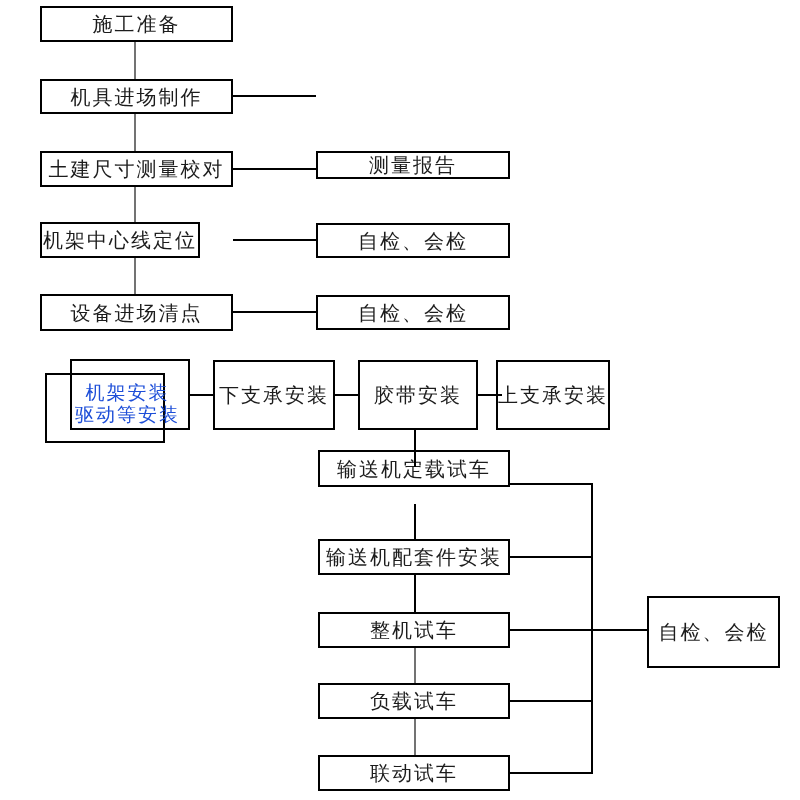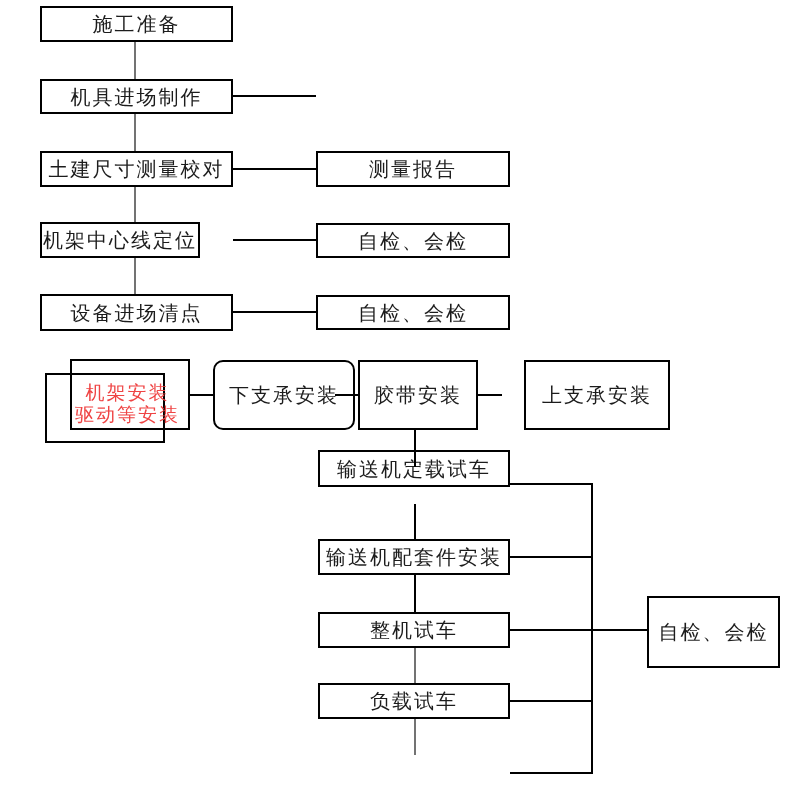--- a/index.html
+++ b/index.html
@@ -16,21 +16,21 @@
     text-align:center; line-height:1.2;
     white-space:nowrap;
   }
   .frame-rect {
     position:absolute; box-sizing:border-box;
     border:2px solid #000000; background:transparent;
   }
   .multiline {
     position:absolute; display:flex; flex-direction:column;
     align-items:center; justify-content:center;
-    font-size:19px; letter-spacing:2px; color:#ef4444;
+    font-size:19px; letter-spacing:2px; color:#1d4ed8;
     text-align:center; line-height:22px; white-space:nowrap;
   }
   .line { position:absolute; background:#000000; }
   .line.gray { background:#737373; }
 </style>
 </head>
 <body>
 
 <div id="canvas">
 
@@ -38,47 +38,48 @@
 
   <div class="box" style="left:40px; top:79px; width:193px; height:35px;">机具进场制作</div>
 
   <div class="box" style="left:40px; top:151px; width:193px; height:36px;">土建尺寸测量校对</div>
 
   <div class="box" style="left:40px; top:222px; width:160px; height:36px;">机架中心线定位</div>
 
   <div class="box" style="left:40px; top:294px; width:193px; height:37px;">设备进场清点</div>
 
 
-  <div class="box" style="left:316px; top:151px; width:194px; height:36px;">测量报告</div>
+  <div class="box" style="left:316px; top:151px; width:194px; height:28px;">测量报告</div>
 
   <div class="box" style="left:316px; top:223px; width:194px; height:35px;">自检、会检</div>
 
   <div class="box" style="left:316px; top:295px; width:194px; height:35px;">自检、会检</div>
 
   <div class="frame-rect" style="left:70px; top:359px; width:120px; height:71px;"></div>
   <div class="frame-rect" style="left:45px; top:373px; width:120px; height:70px;"></div>
   <div class="multiline" style="left:45px; top:381px; width:165px; height:46px;">
     <span>机架安装</span>
     <span>驱动等安装</span>
   </div>
 
-  <div class="box" style="left:213px; top:360px; width:142px; height:70px;border-radius:10px;">下支承安装</div>
+  <div class="box" style="left:213px; top:360px; width:122px; height:70px;">下支承安装</div>
 
   <div class="box" style="left:358px; top:360px; width:120px; height:70px;">胶带安装</div>
 
-  <div class="box" style="left:524px; top:360px; width:146px; height:70px;">上支承安装</div>
+  <div class="box" style="left:496px; top:360px; width:114px; height:70px;">上支承安装</div>
 
   <div class="box" style="left:318px; top:450px; width:192px; height:37px;">输送机定载试车</div>
 
   <div class="box" style="left:318px; top:539px; width:192px; height:36px;">输送机配套件安装</div>
 
   <div class="box" style="left:318px; top:612px; width:192px; height:36px;">整机试车</div>
 
   <div class="box" style="left:318px; top:683px; width:192px; height:36px;">负载试车</div>
 
+  <div class="box" style="left:318px; top:755px; width:192px; height:36px;">联动试车</div>
 
   <div class="box" style="left:647px; top:596px; width:133px; height:72px;">自检、会检</div>
 
   <div class="line gray" style="left:134px; top:42px;  width:2px; height:37px;"></div>
   <div class="line gray" style="left:134px; top:114px; width:2px; height:37px;"></div>
   <div class="line gray" style="left:134px; top:187px; width:2px; height:35px;"></div>
   <div class="line gray" style="left:134px; top:258px; width:2px; height:36px;"></div>
 
   <div class="line" style="left:233px; top:95px;  width:83px; height:2px;"></div>
   <div class="line" style="left:233px; top:168px; width:83px; height:2px;"></div>

